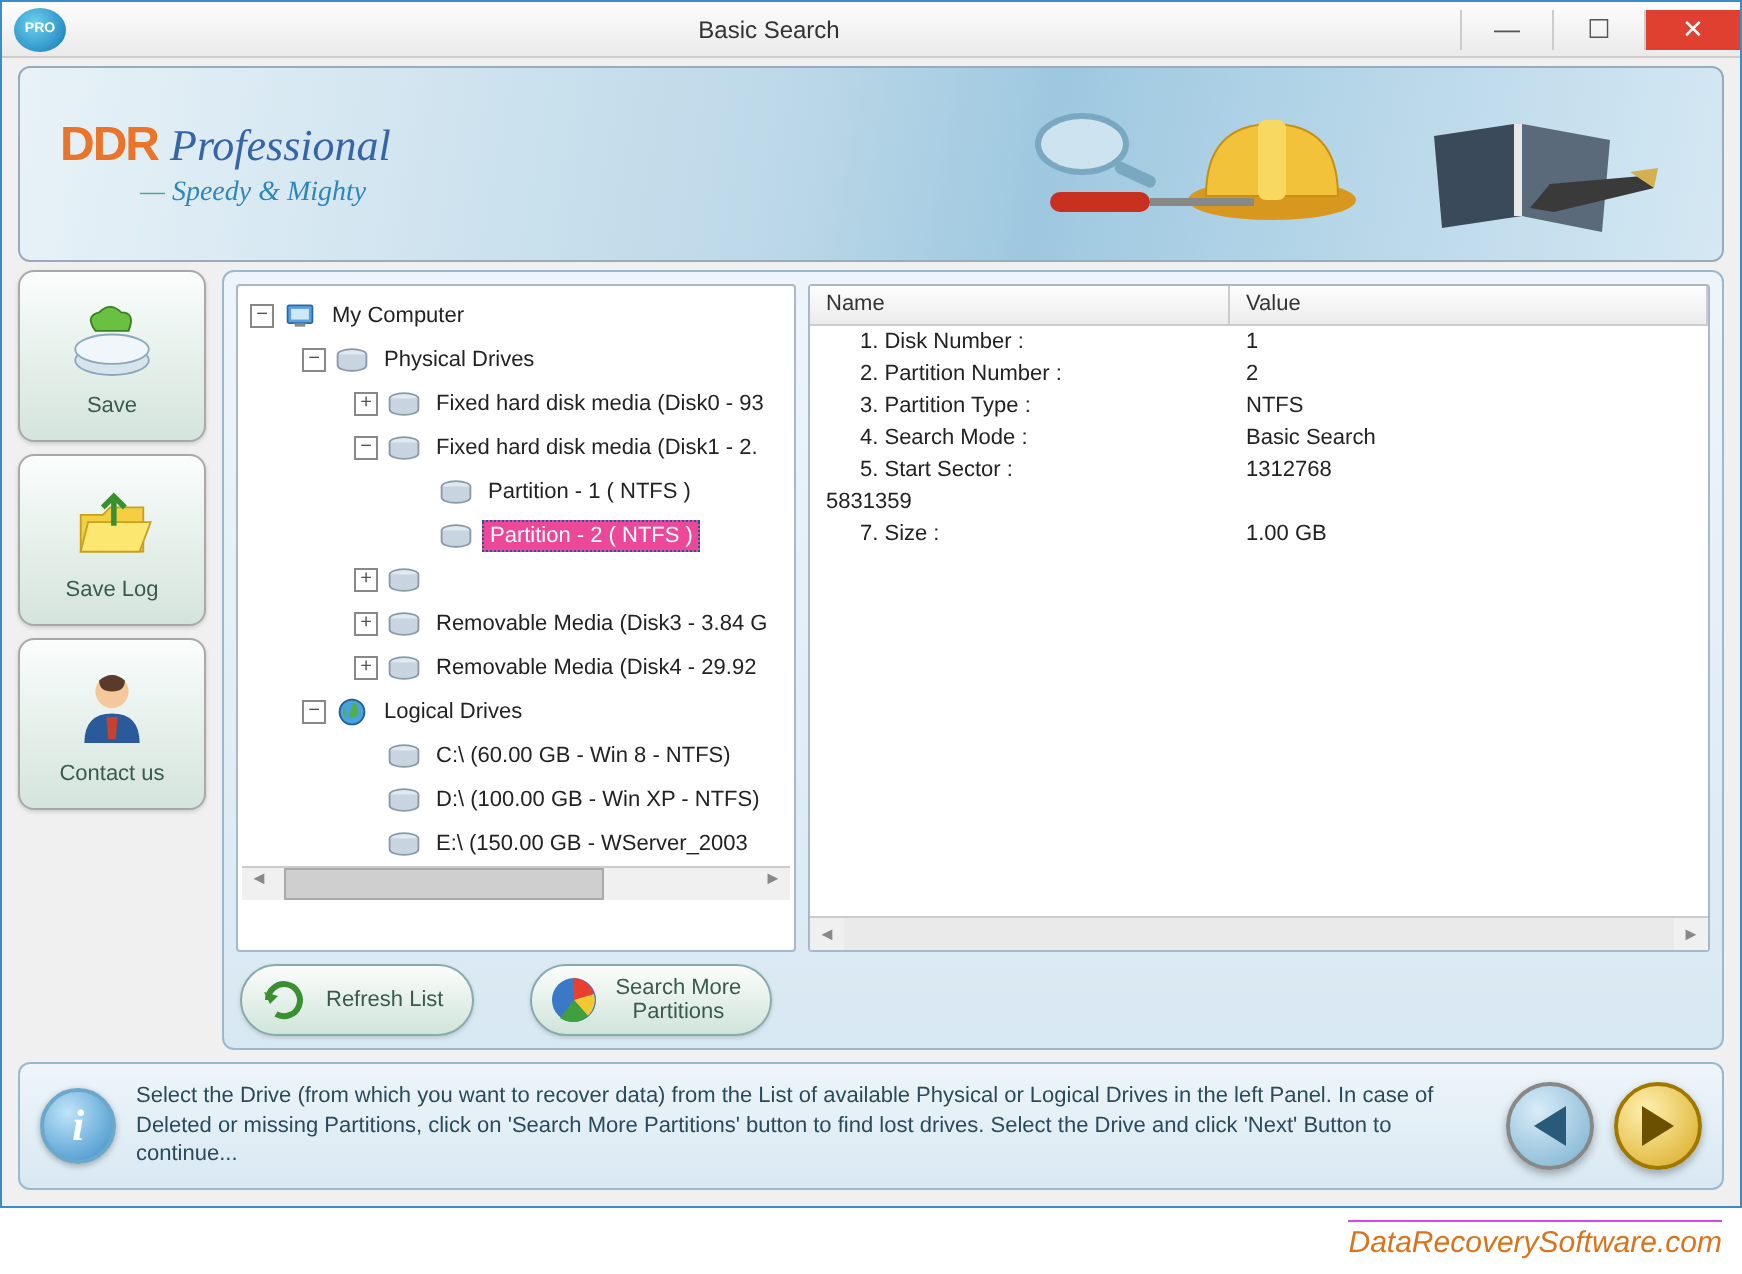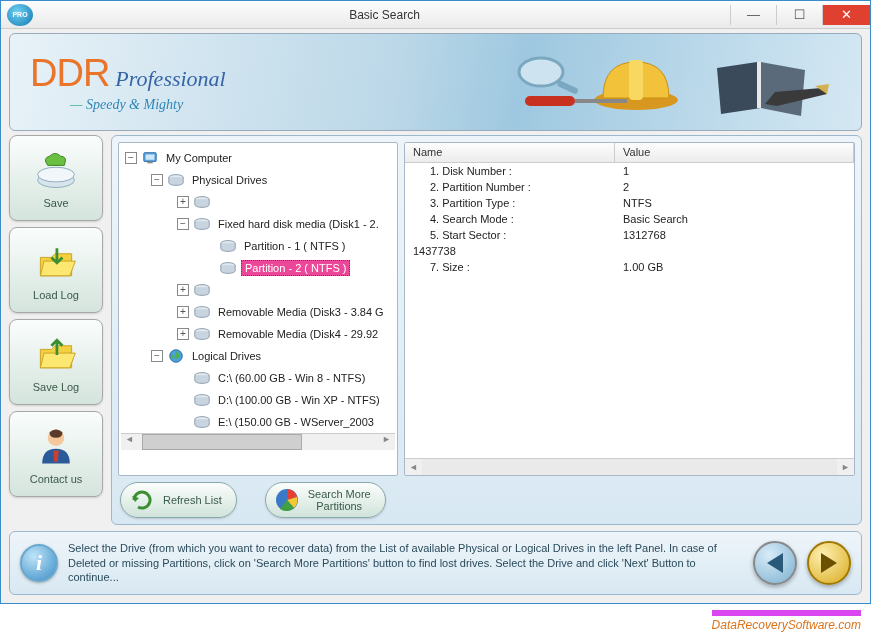--- a/index.html
+++ b/index.html
@@ -9,21 +9,21 @@
 
 .titlebar { height: 28px; background: linear-gradient(#fdfdfe, #eaeaea); display: flex; align-items: center; border-bottom: 1px solid #ccc; }
 .titlebar .icon-pro { width: 26px; height: 22px; margin: 0 6px; background: radial-gradient(circle at 40% 35%, #6dd0f0, #1178b3); border-radius: 50%; display: flex; align-items: center; justify-content: center; color: #fff; font-size: 7px; font-weight: bold; }
 .titlebar .title { flex: 1; text-align: center; color: #333; font-size: 12px; }
 .titlebar .winbtn { width: 46px; height: 20px; display: flex; align-items: center; justify-content: center; border-left: 1px solid #ccc; font-size: 13px; color: #555; cursor: pointer; }
 .titlebar .winbtn.close { background: #e04030; color: #fff; width: 48px; height: 20px; }
 
 .banner { height: 98px; margin: 4px 8px; border: 1px solid #9ab; border-radius: 6px; background: linear-gradient(100deg, #e8f2f8 0%, #bcd8e8 45%, #9ec8e0 60%, #d5e8f3 100%); position: relative; overflow: hidden; display: flex; align-items: center; padding-left: 20px; }
 .banner-left { display: flex; flex-direction: column; }
 .logo-row { display: flex; align-items: baseline; gap: 6px; }
-.ddr { font-size: 38px; font-weight: normal; color: #e9742a; font-family: Arial Black, Arial; letter-spacing: -1px; }
+.ddr { font-size: 24px; font-weight: bold; color: #e9742a; font-family: Arial Black, Arial; letter-spacing: -1px; }
 .prof { font-size: 22px; font-style: italic; color: #3565a5; font-family: "Times New Roman", serif; }
 .tagline { margin-top: 2px; margin-left: 40px; font-style: italic; color: #2d86b8; font-size: 14px; font-family: "Comic Sans MS", cursive; }
 .tagline::before { content: "— "; color: #4a9; }
 .banner-tools { position: absolute; right: 10px; top: 6px; width: 360px; height: 86px; }
 .tool-hat { position: absolute; right: 170px; top: 8px; }
 .tool-mag { position: absolute; right: 270px; top: 10px; }
 .tool-book { position: absolute; right: 40px; top: 18px; }
 .tool-pen { position: absolute; right: 20px; top: 40px; }
 .tool-screwdriver { position: absolute; right: 220px; top: 42px; }
 
@@ -69,21 +69,21 @@
 .footer { margin: 2px 8px 6px 8px; height: 64px; border: 1px solid #9bb8cc; border-radius: 6px; background: linear-gradient(#eef5fa, #d8e8f2); display: flex; align-items: center; padding: 6px 10px; gap: 10px; }
 .infoicon { width: 38px; height: 38px; border-radius: 50%; background: radial-gradient(circle at 35% 30%, #bfe4f8, #3a8dc8); border: 2px solid #6aa8cc; display: flex; align-items: center; justify-content: center; color: #fff; font-size: 22px; font-weight: bold; font-style: italic; font-family: Georgia, serif; flex-shrink: 0; box-shadow: 0 1px 3px rgba(0,0,0,0.3); }
 .footmsg { flex: 1; color: #2a4a5a; line-height: 1.35; }
 .navbtn { width: 44px; height: 44px; border-radius: 50%; border: 2px solid #888; display: flex; align-items: center; justify-content: center; cursor: pointer; box-shadow: 0 2px 4px rgba(0,0,0,0.3); }
 .navbtn.back { background: radial-gradient(circle at 35% 30%, #d8ecf8, #7ab0d0); }
 .navbtn.next { background: radial-gradient(circle at 35% 30%, #fff0b0, #d8aa20); border-color: #a07800; }
 .navbtn .tri { width: 0; height: 0; }
 .navbtn.back .tri { border-top: 10px solid transparent; border-bottom: 10px solid transparent; border-right: 16px solid #2a5a7a; }
 .navbtn.next .tri { border-top: 10px solid transparent; border-bottom: 10px solid transparent; border-left: 16px solid #6a5000; }
 
-.watermark { position: absolute; right: 10px; top: 610px; color: #da731a; font-size: 12px; font-style: italic; border-top: 6px solid #d946ef; padding-top: 2px; }
+.watermark { position: absolute; right: 10px; top: 610px; color: #da731a; font-size: 15px; font-style: italic; border-top: 1px solid #d946ef; padding-top: 2px; }
 
 svg.disk-ic { width: 18px; height: 14px; }
 svg.globe-ic { width: 16px; height: 16px; }
 svg.pc-ic { width: 16px; height: 16px; }
 </style>
 </head>
 <body>
 
 <div class="window">
 
@@ -137,28 +137,20 @@
             <ellipse cx="25" cy="36" rx="20" ry="8" fill="#d8e4ec" stroke="#8aa8bc"></ellipse>
             <ellipse cx="25" cy="30" rx="20" ry="8" fill="#f0f6fa" stroke="#8aa8bc"></ellipse>
             <path d="M16 20 Q10 12 18 10 Q24 4 30 10 Q38 10 34 20 Z" fill="#6ac040" stroke="#3a8020"></path>
           </svg>
         <span class="lbl">Save</span>
       </div>
       <div class="sidebtn">
         <svg viewBox="0 0 50 50">
             <path d="M8 20 L20 20 L24 16 L42 16 L42 40 L8 40 Z" fill="#f4d040" stroke="#c8a020"></path>
             <path d="M12 24 L46 24 L40 40 L8 40 Z" fill="#fce870" stroke="#c8a020"></path>
-            <path d="M26 10 L26 26 M20 20 L26 26 L32 20" stroke="#3a9030" stroke-width="3" fill="none"></path>
-          </svg>
-        <span class="lbl">Load Log</span>
-      </div>
-      <div class="sidebtn">
-        <svg viewBox="0 0 50 50">
-            <path d="M8 20 L20 20 L24 16 L42 16 L42 40 L8 40 Z" fill="#f4d040" stroke="#c8a020"></path>
-            <path d="M12 24 L46 24 L40 40 L8 40 Z" fill="#fce870" stroke="#c8a020"></path>
             <path d="M26 26 L26 10 M20 16 L26 10 L32 16" stroke="#3a9030" stroke-width="3" fill="none"></path>
           </svg>
         <span class="lbl">Save Log</span>
       </div>
       <div class="sidebtn">
         <svg viewBox="0 0 50 50">
             <circle cx="25" cy="16" r="9" fill="#f4c89a"></circle>
             <path d="M10 44 Q10 28 25 28 Q40 28 40 44 Z" fill="#2a5a9a"></path>
             <path d="M22 30 L28 30 L27 42 L23 42 Z" fill="#c84030"></path>
             <path d="M18 10 Q25 4 32 10 Q32 16 25 16 Q18 16 18 10 Z" fill="#5a3a2a"></path>
@@ -196,20 +188,21 @@
               </div>
               <div class="node">
                 <span class="spacer" style="width:56px"></span>
                 <span class="toggle">+</span>
                 <span class="ic">
                   <svg class="disk-ic" viewBox="0 0 20 14">
                     <ellipse cx="10" cy="4" rx="8" ry="3" fill="#e0e8f0" stroke="#8898a8"></ellipse>
                     <path d="M2 4 L2 10 A8 3 0 0 0 18 10 L18 4" fill="#c8d4e0" stroke="#8898a8"></path>
                   </svg>
                 </span>
+                <span class="txt">Fixed hard disk media (Disk0 - 93</span>
               </div>
               <div class="node">
                 <span class="spacer" style="width:56px"></span>
                 <span class="toggle">−</span>
                 <span class="ic">
                   <svg class="disk-ic" viewBox="0 0 20 14">
                     <ellipse cx="10" cy="4" rx="8" ry="3" fill="#e0e8f0" stroke="#8898a8"></ellipse>
                     <path d="M2 4 L2 10 A8 3 0 0 0 18 10 L18 4" fill="#c8d4e0" stroke="#8898a8"></path>
                   </svg>
                 </span>
@@ -341,21 +334,21 @@
               </div>
               <div class="listrow">
                 <div class="c1">4. Search Mode :</div>
                 <div class="c2">Basic Search</div>
               </div>
               <div class="listrow">
                 <div class="c1">5. Start Sector :</div>
                 <div class="c2">1312768</div>
               </div>
               <div class="listrow">
-                <div class="c2">1437738</div>
+                <div class="c2">5831359</div>
               </div>
               <div class="listrow">
                 <div class="c1">7. Size :</div>
                 <div class="c2">1.00 GB</div>
               </div>
             </div>
           <div class="listfoot">
             <div class="arrow">◄</div>
             <div class="track"></div>
             <div class="arrow">►</div>

